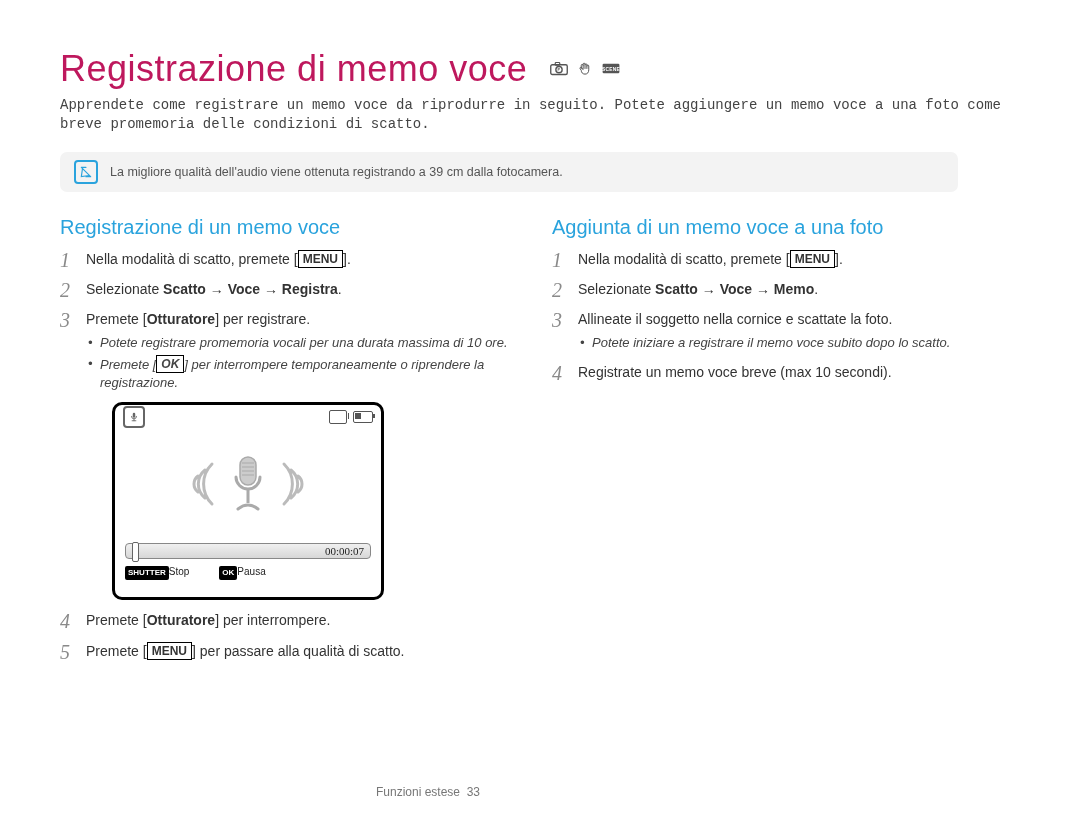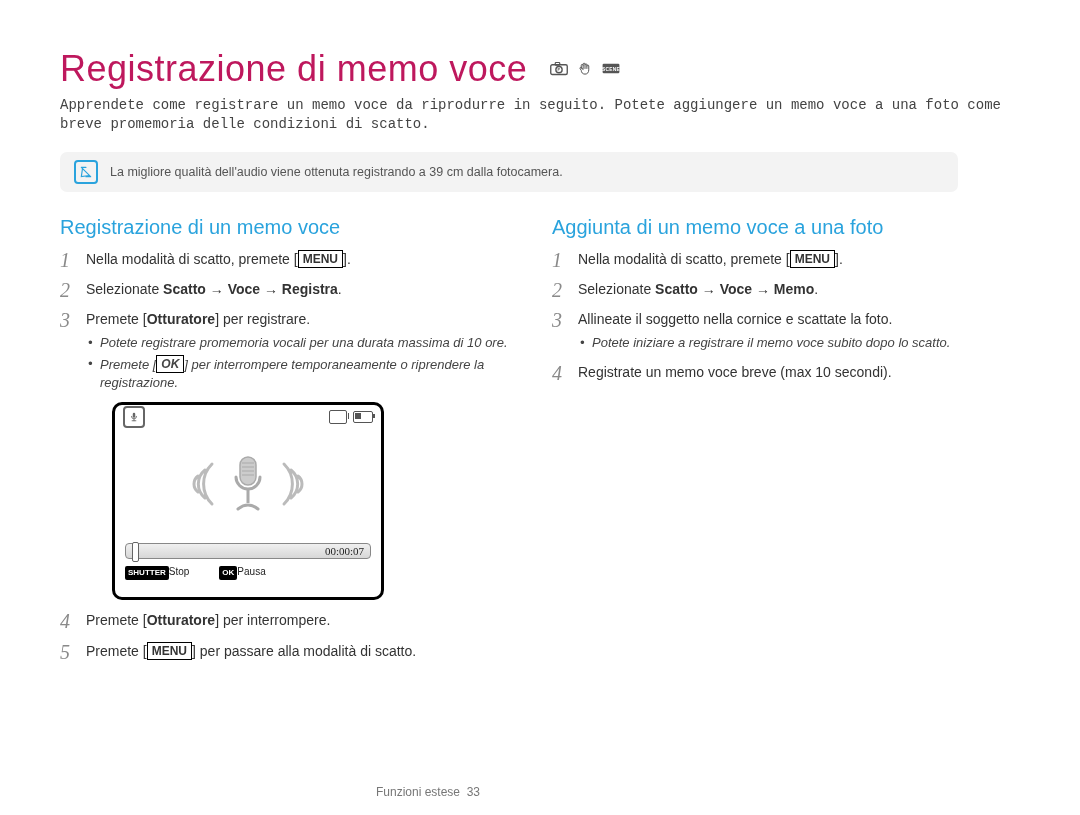--- a/index.html
+++ b/index.html
@@ -140,21 +140,21 @@
                 <span><span class="sc-tag">SHUTTER</span><span>Stop</span></span>
                 <span><span class="sc-tag">OK</span><span>Pausa</span></span>
               </div>
             </div>
           </div>
         </li>
         <li>
           <span>Premete [</span><span class="b">Otturatore</span><span>] per interrompere.</span>
         </li>
         <li>
-          <span>Premete [</span><span class="btn">MENU</span><span>] per passare alla modalità di scatto.</span>
+          <span>Premete [</span><span class="btn">MENU</span><span>] per passare alla qualità di scatto.</span>
         </li>
       </ol>
     </div>
 
     <div class="col">
       <h2 class="sec">Aggiunta di un memo voce a una foto</h2>
       <ol class="steps">
         <li>
           <span>Nella modalità di scatto, premete [</span><span class="btn">MENU</span><span>].</span>
         </li>

